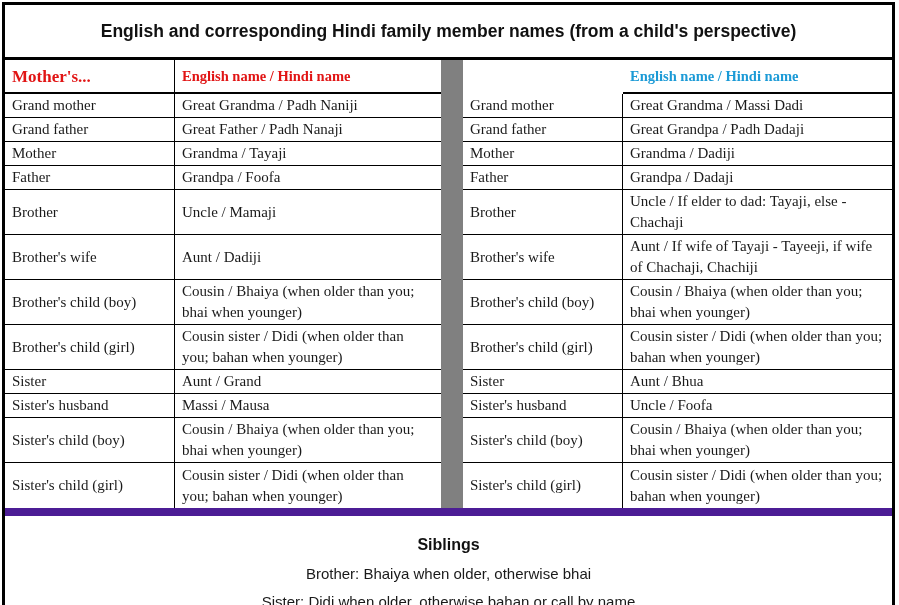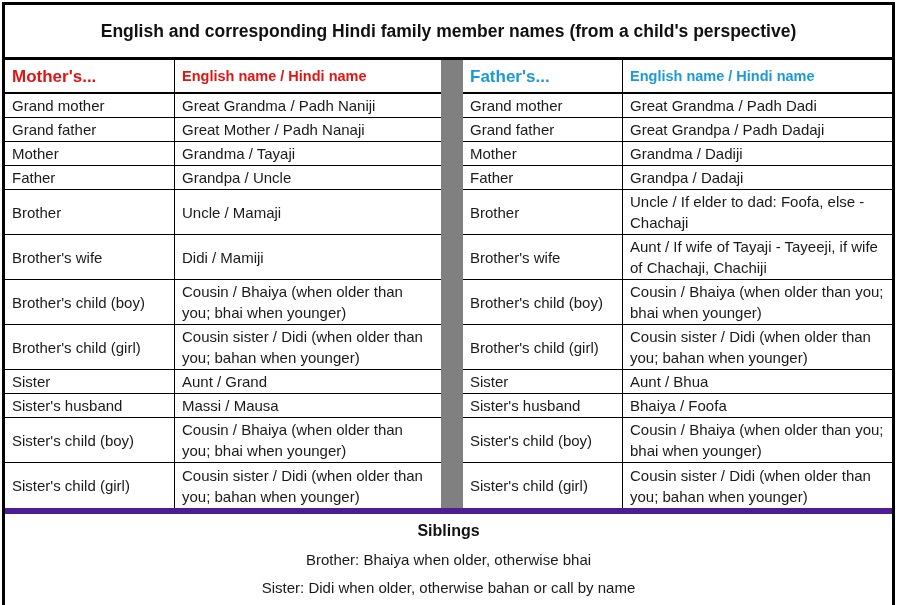--- a/index.html
+++ b/index.html
@@ -31,22 +31,23 @@
     margin: 8px;
     font-size: 17.5px;
     font-weight: bold;
     color: #111;
     text-align: center;
   }
   
   .grid {
     display: grid;
     grid-template-columns: 170px 266px 22px 160px 1fr;
-    border-bottom: 6px solid #4c1d95;
+    border-bottom: 8px solid #4c1d95;
     position: relative;
+    font-family: Liberation Serif, serif;
   }
   .sep-bar {
     grid-column: 3;
     grid-row: 1 / span 13;
     background: #808080;
   }
   .cell {
     padding: 1px 7px;
     font-size: 15px;
     line-height: 21px;
@@ -74,21 +75,21 @@
   .mother-accent { color: #e11414; }
   .father-accent { color: #1b9ad6; }
   
   .footer-box {
     text-align: center;
     padding: 6px 10px 10px 10px;
   }
   .footer-box .heading {
     font-size: 16px;
     font-weight: bold;
-    margin: 2px 0 4px 0;
+    margin: 14px 0 4px 0;
     color: #111;
   }
   .footer-box .note {
     font-size: 15px;
     margin: 11px 0;
     color: #1a1a1a;
   }
 </style>
 </head>
 <body>
@@ -97,61 +98,60 @@
 
   <div class="title-box">
     <h1>English and corresponding Hindi family member names (from a child's perspective)</h1>
   </div>
 
   <div class="grid">
     <div class="sep-bar"></div>
 
     <div class="cell rel hdr side-label mother-accent">Mother's...</div>
     <div class="cell val-l hdr col-label mother-accent">English name / Hindi name</div>
-    <div class="cell rel-r hdr side-label father-accent" style="grid-column:4">Father's...</div>
     <div class="cell val-r hdr col-label father-accent" style="grid-column:5">English name / Hindi name</div>
 
     <div class="row-single" style="display:contents">
       <div class="cell rel">Grand mother</div>
       <div class="cell val-l">Great Grandma / Padh Naniji</div>
       <div class="cell rel-r" style="grid-column:4">Grand mother</div>
-      <div class="cell val-r" style="grid-column:5">Great Grandma / Padh Dadi</div>
+      <div class="cell val-r" style="grid-column:5">Great Grandma / Massi Dadi</div>
     </div>
 
     <div class="row-single" style="display:contents">
       <div class="cell rel">Grand father</div>
-      <div class="cell val-l">Great Mother / Padh Nanaji</div>
+      <div class="cell val-l">Great Father / Padh Nanaji</div>
       <div class="cell rel-r" style="grid-column:4">Grand father</div>
       <div class="cell val-r" style="grid-column:5">Great Grandpa / Padh Dadaji</div>
     </div>
 
     <div class="row-single" style="display:contents">
       <div class="cell rel">Mother</div>
       <div class="cell val-l">Grandma / Tayaji</div>
       <div class="cell rel-r" style="grid-column:4">Mother</div>
       <div class="cell val-r" style="grid-column:5">Grandma / Dadiji</div>
     </div>
 
     <div class="row-single" style="display:contents">
       <div class="cell rel">Father</div>
-      <div class="cell val-l">Grandpa / Uncle</div>
+      <div class="cell val-l">Grandpa / Foofa</div>
       <div class="cell rel-r" style="grid-column:4">Father</div>
       <div class="cell val-r" style="grid-column:5">Grandpa / Dadaji</div>
     </div>
 
     <div class="row-double" style="display:contents">
       <div class="cell rel">Brother</div>
       <div class="cell val-l">Uncle / Mamaji</div>
       <div class="cell rel-r" style="grid-column:4">Brother</div>
-      <div class="cell val-r" style="grid-column:5">Uncle / If elder to dad: Foofa, else - Chachaji</div>
+      <div class="cell val-r" style="grid-column:5">Uncle / If elder to dad: Tayaji, else - Chachaji</div>
     </div>
 
     <div class="row-double" style="display:contents">
       <div class="cell rel">Brother's wife</div>
-      <div class="cell val-l">Didi / Mamiji</div>
+      <div class="cell val-l">Aunt / Dadiji</div>
       <div class="cell rel-r" style="grid-column:4">Brother's wife</div>
       <div class="cell val-r" style="grid-column:5">Aunt / If wife of Tayaji - Tayeeji, if wife of Chachaji, Chachiji</div>
     </div>
 
     <div class="row-double" style="display:contents">
       <div class="cell rel">Brother's child (boy)</div>
       <div class="cell val-l">Cousin / Bhaiya (when older than you; bhai when younger)</div>
       <div class="cell rel-r" style="grid-column:4">Brother's child (boy)</div>
       <div class="cell val-r" style="grid-column:5">Cousin / Bhaiya (when older than you; bhai when younger)</div>
     </div>
@@ -167,21 +167,21 @@
       <div class="cell rel">Sister</div>
       <div class="cell val-l">Aunt / Grand</div>
       <div class="cell rel-r" style="grid-column:4">Sister</div>
       <div class="cell val-r" style="grid-column:5">Aunt / Bhua</div>
     </div>
 
     <div class="row-single" style="display:contents">
       <div class="cell rel">Sister's husband</div>
       <div class="cell val-l">Massi / Mausa</div>
       <div class="cell rel-r" style="grid-column:4">Sister's husband</div>
-      <div class="cell val-r" style="grid-column:5">Bhaiya / Foofa</div>
+      <div class="cell val-r" style="grid-column:5">Uncle / Foofa</div>
     </div>
 
     <div class="row-double" style="display:contents">
       <div class="cell rel">Sister's child (boy)</div>
       <div class="cell val-l">Cousin / Bhaiya (when older than you; bhai when younger)</div>
       <div class="cell rel-r" style="grid-column:4">Sister's child (boy)</div>
       <div class="cell val-r" style="grid-column:5">Cousin / Bhaiya (when older than you; bhai when younger)</div>
     </div>
 
     <div class="row-double last" style="display:contents">

